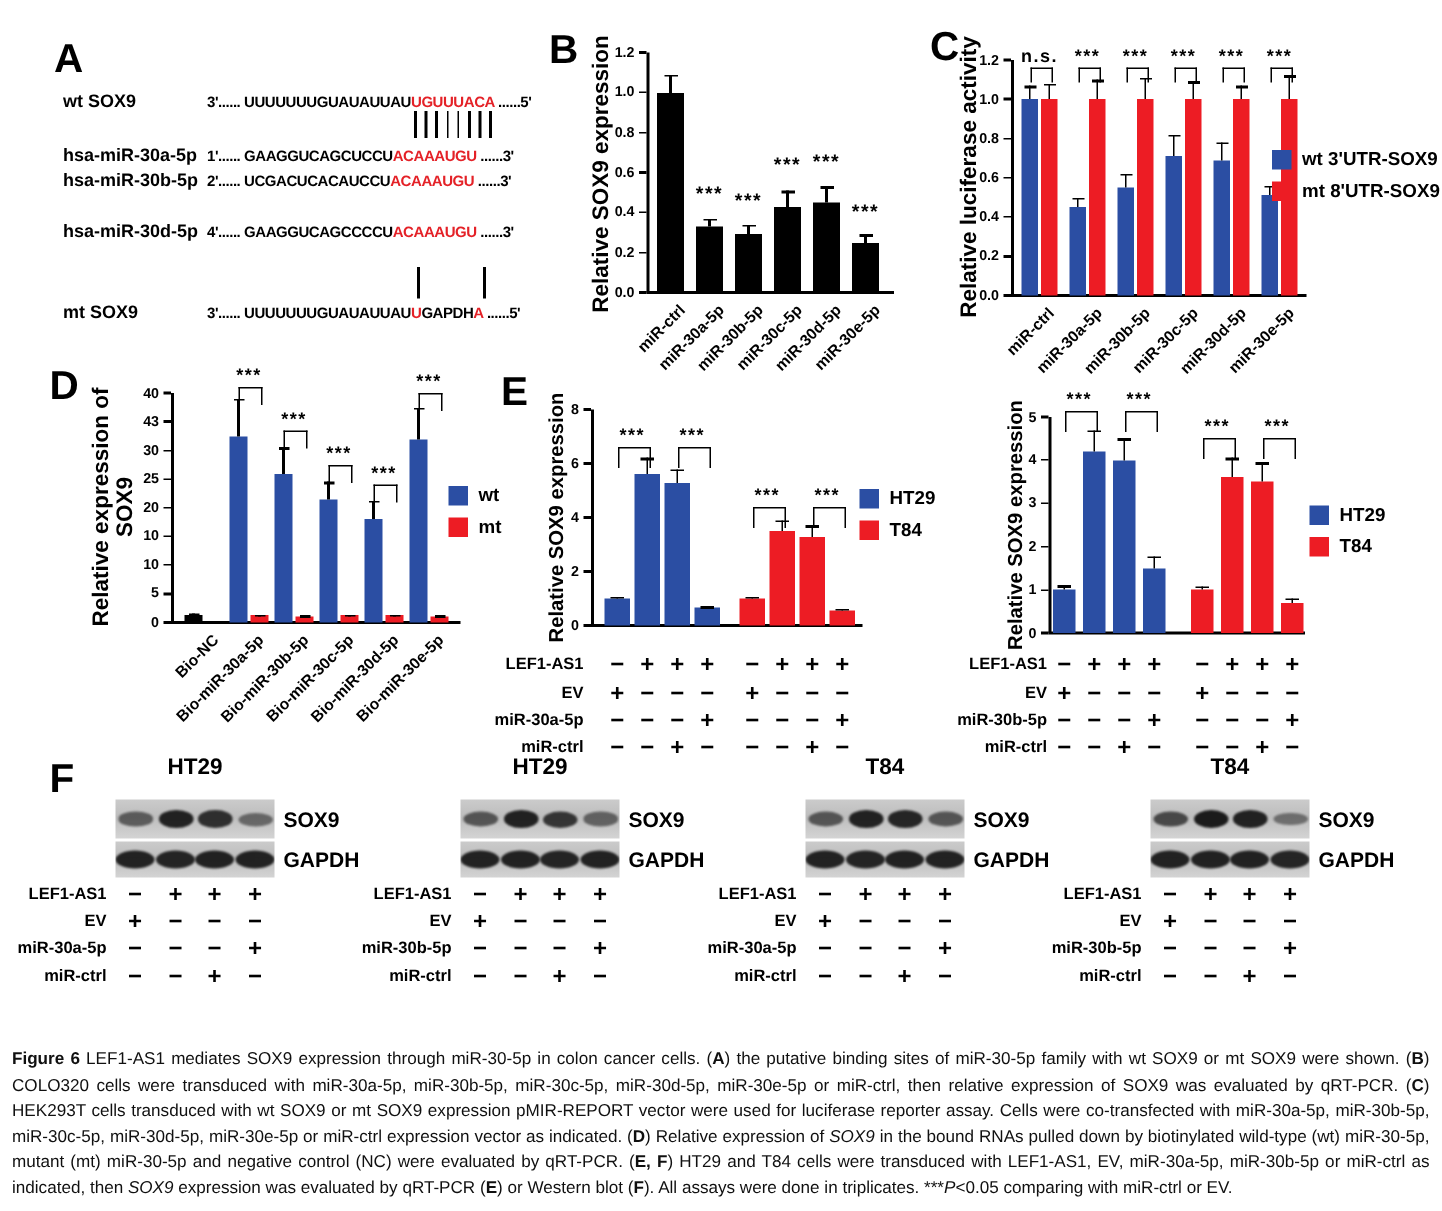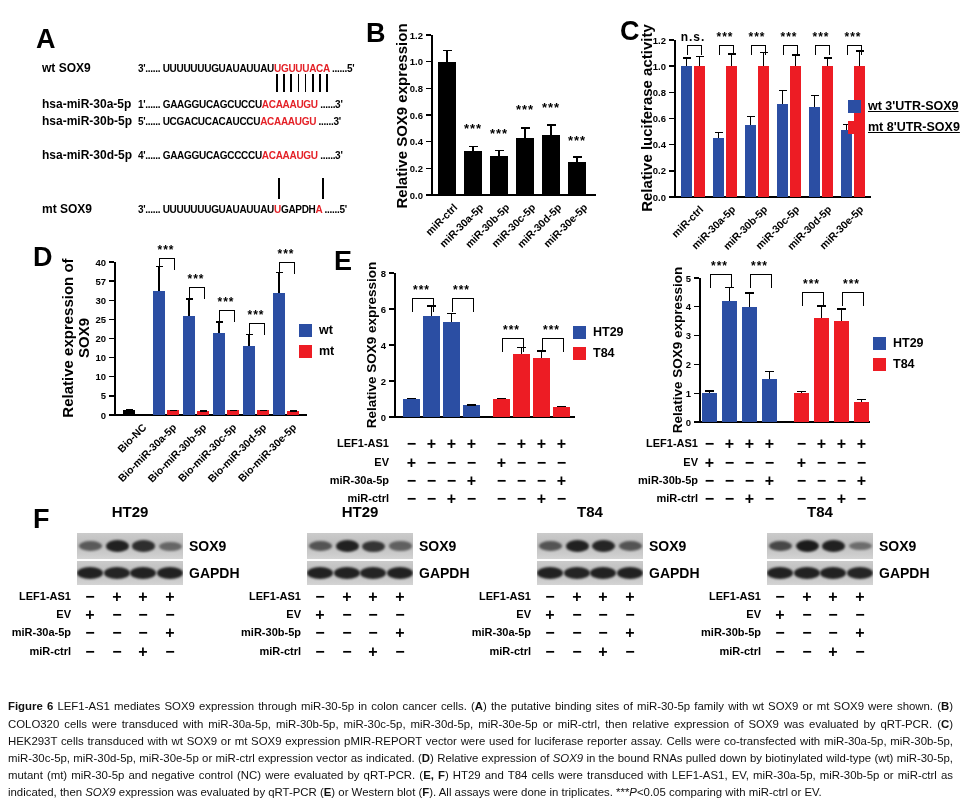--- a/index.html
+++ b/index.html
@@ -49,21 +49,21 @@
   <span class="panel-letter" style="left:36px;top:24px">A</span>
   <span class="panel-letter" style="left:366px;top:18px">B</span>
   <span class="panel-letter" style="left:620px;top:16px">C</span>
   <span class="panel-letter" style="left:33px;top:242px">D</span>
   <span class="panel-letter" style="left:334px;top:246px">E</span>
   <span class="panel-letter" style="left:33px;top:504px">F</span>
 
   <div id="panelA" style="position:absolute;left:30px;top:28px;width:355px;height:205px;">
       <div class="seq-row" style="top: 30px;"><span class="seq-label">wt SOX9</span><span class="seq-text"><span>3'...... UUUUUUUGUAUAUUAU</span><span class="seq-red">UGUUUACA</span><span> ......5'</span></span></div>
       <div class="seq-row" style="top: 66px;"><span class="seq-label">hsa-miR-30a-5p</span><span class="seq-text"><span>1'...... GAAGGUCAGCUCCU</span><span class="seq-red">ACAAAUGU</span><span> ......3'</span></span></div>
-      <div class="seq-row" style="top: 83px;"><span class="seq-label">hsa-miR-30b-5p</span><span class="seq-text"><span>5'...... UCGACUCACAUCCU</span><span class="seq-red">ACAAAUGU</span><span> ......3'</span></span></div>
+      <div class="seq-row" style="top: 83px;"><span class="seq-label">hsa-miR-30b-5p</span><span class="seq-text"><span>2'...... UCGACUCACAUCCU</span><span class="seq-red">ACAAAUGU</span><span> ......3'</span></span></div>
       <div class="seq-row" style="top: 117px;"><span class="seq-label">hsa-miR-30d-5p</span><span class="seq-text"><span>4'...... GAAGGUCAGCCCCU</span><span class="seq-red">ACAAAUGU</span><span> ......3'</span></span></div>
       <div class="seq-row" style="top: 171px;"><span class="seq-label">mt SOX9</span><span class="seq-text"><span>3'...... UUUUUUUGUAUAUUAU</span><span class="seq-red">U</span><span>GAPDH</span><span class="seq-red">A</span><span> ......5'</span></span></div>
       <div class="pair-bars" style="left: 246px; top: 46px; width: 52px; height: 18px;">
         <div class="pair-bar"></div>
         <div class="pair-bar"></div>
         <div class="pair-bar"></div>
         <div class="pair-bar"></div>
         <div class="pair-bar"></div>
         <div class="pair-bar"></div>
         <div class="pair-bar"></div>
@@ -335,21 +335,21 @@
       <div class="bracket-lab" style="left: 50px; top: -9.76667px;">***</div>
       <div class="bracket" style="left: 75.5px; top: 5.23333px; width: 13px; height: 9px;"></div>
       <div class="bracket-lab" style="left: 82px; top: -9.76667px;">***</div>
       <div class="bracket" style="left: 107.5px; top: 5.23333px; width: 13px; height: 9px;"></div>
       <div class="bracket-lab" style="left: 114px; top: -9.76667px;">***</div>
       <div class="bracket" style="left: 139.5px; top: 5.23333px; width: 13px; height: 9px;"></div>
       <div class="bracket-lab" style="left: 146px; top: -9.76667px;">***</div>
       <div class="bracket" style="left: 171.5px; top: 5.23333px; width: 13px; height: 9px;"></div>
       <div class="bracket-lab" style="left: 178px; top: -9.76667px;">***</div>
     </div>
-    <div class="legend" style="left: 848px; top: 99px; text-decoration: underline;">
+    <div class="legend" style="left: 848px; top: 99px;">
       <div class="legend-row">
         <span class="legend-swatch" style="background: rgb(43, 78, 163);"></span>
         <span class="legend-lab">wt 3'UTR-SOX9</span>
       </div>
       <div class="legend-row">
         <span class="legend-swatch" style="background: rgb(237, 28, 36);"></span>
         <span class="legend-lab">mt 8'UTR-SOX9</span>
       </div>
     </div>
     <div class="chart" style="left: 115px; top: 262px; width: 192px; height: 153px;">
@@ -363,21 +363,21 @@
       <div class="yticklab" style="left: -35px; top: 109.25px;">10</div>
       <div class="ytick" style="left: -6px; top: 94.925px;"></div>
       <div class="yticklab" style="left: -35px; top: 90.125px;">10</div>
       <div class="ytick" style="left: -6px; top: 75.8px;"></div>
       <div class="yticklab" style="left: -35px; top: 71px;">20</div>
       <div class="ytick" style="left: -6px; top: 56.675px;"></div>
       <div class="yticklab" style="left: -35px; top: 51.875px;">25</div>
       <div class="ytick" style="left: -6px; top: 37.55px;"></div>
       <div class="yticklab" style="left: -35px; top: 32.75px;">30</div>
       <div class="ytick" style="left: -6px; top: 18.425px;"></div>
-      <div class="yticklab" style="left: -35px; top: 13.625px;">57</div>
+      <div class="yticklab" style="left: -35px; top: 13.625px;">43</div>
       <div class="ytick" style="left: -6px; top: -0.7px;"></div>
       <div class="yticklab" style="left: -35px; top: -5.5px;">40</div>
       <div class="bar" style="left: 8px; top: 148.41px; width: 12px; height: 4.59px; background: rgb(0, 0, 0);"></div>
       <div class="err-line" style="left: 13.25px; top: 147.262px; height: 1.1475px;"></div>
       <div class="err-cap" style="left: 10.5px; top: 147.262px; width: 7px;"></div>
       <div class="bar" style="left: 38px; top: 28.6875px; width: 12px; height: 124.312px; background: rgb(43, 78, 163);"></div>
       <div class="err-line" style="left: 43.25px; top: 3.825px; height: 24.8625px;"></div>
       <div class="err-cap" style="left: 40.5px; top: 3.825px; width: 7px;"></div>
       <div class="bar" style="left: 68px; top: 53.55px; width: 12px; height: 99.45px; background: rgb(43, 78, 163);"></div>
       <div class="err-line" style="left: 73.25px; top: 36.3375px; height: 17.2125px;"></div>

